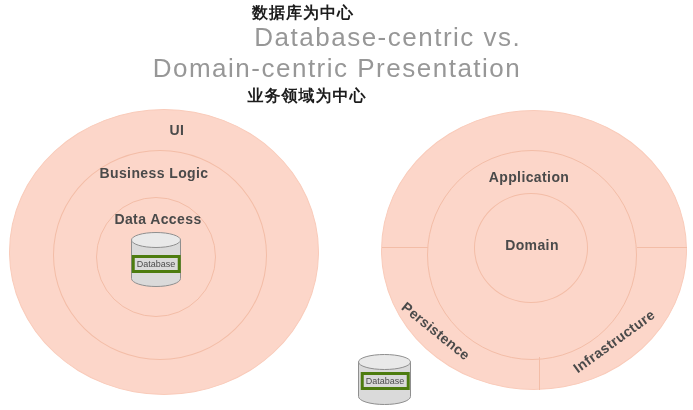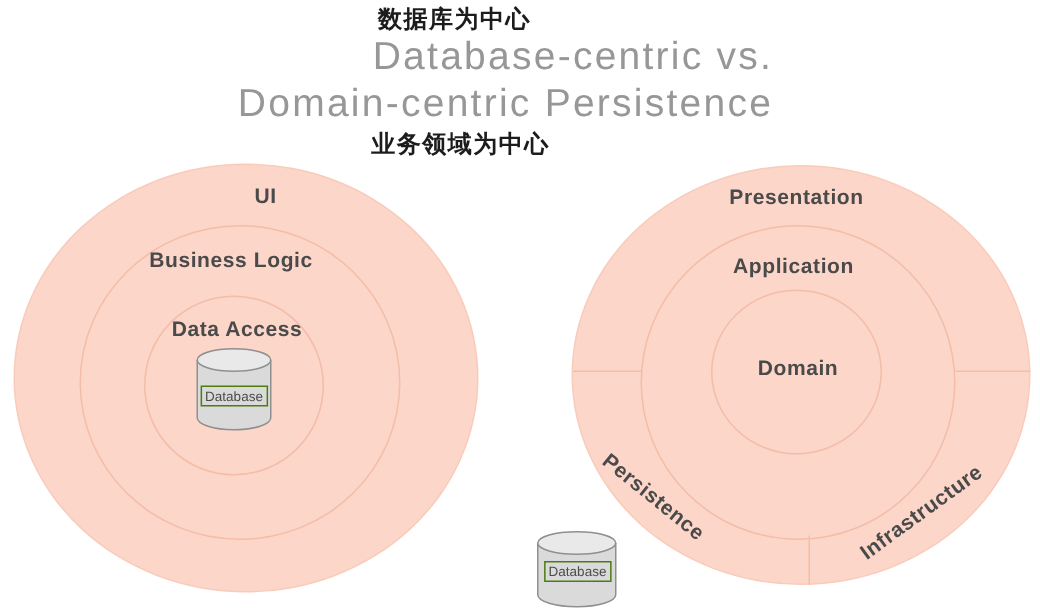--- a/index.html
+++ b/index.html
@@ -107,39 +107,39 @@
   .cylinder { position: absolute; }
   .cyl-left  { left: 130px; top: 231px; }
   .cyl-right { left: 357px; top: 353px; }
 
   .db-label {
     position: absolute;
     transform: translate(-50%, -50%);
     font-size: 9px;
     font-weight: 400;
     color: #4c4c4c;
-    border: 1px solid #4d7c0f;
+    border: 3px solid #4d7c0f;
     padding: 1px 2px;
     line-height: 10px;
     white-space: nowrap;
     background: transparent;
   }
   .db-label-left  { left: 156px; top: 264px; }
   .db-label-right { left: 385px; top: 381px; }
 </style>
 </head>
 <body>
 
 <div class="stage">
 
   <div class="caption top">数据库为中心</div>
 
   <div class="title">
     <span>Database-centric vs.</span><br>
-    <span>Domain-centric Persistence</span>
+    <span>Domain-centric Presentation</span>
   </div>
 
   <div class="caption bottom">业务领域为中心</div>
 
   <div class="ring fill left-outer"></div>
   <div class="ring line left-mid"></div>
   <div class="ring line left-inner"></div>
 
   <div class="ring-label lbl-ui">UI</div>
   <div class="ring-label lbl-business-logic">Business Logic</div>
@@ -154,21 +154,20 @@
   <div class="db-label db-label-left">Database</div>
 
   <div class="ring fill right-outer"></div>
   <div class="ring line right-mid"></div>
   <div class="ring line right-inner"></div>
 
   <div class="divider div-left"></div>
   <div class="divider div-right"></div>
   <div class="divider div-bottom"></div>
 
-  <div class="ring-label lbl-presentation">Presentation</div>
   <div class="ring-label lbl-application">Application</div>
   <div class="ring-label lbl-domain">Domain</div>
 
   <div class="sector-label lbl-persistence">Persistence</div>
   <div class="sector-label lbl-infrastructure">Infrastructure</div>
 
   <div class="cylinder cyl-right">
     <svg width="55" height="53" viewBox="0 0 55 53">
       <path d="M1.5,9 L1.5,43.5 A26,8 0 0 0 53.5,43.5 L53.5,9" fill="#dadada" stroke="#8f8f8f" stroke-width="1"></path>
       <ellipse cx="27.5" cy="9" rx="26" ry="7.5" fill="#e9e9e9" stroke="#8f8f8f" stroke-width="1"></ellipse>

